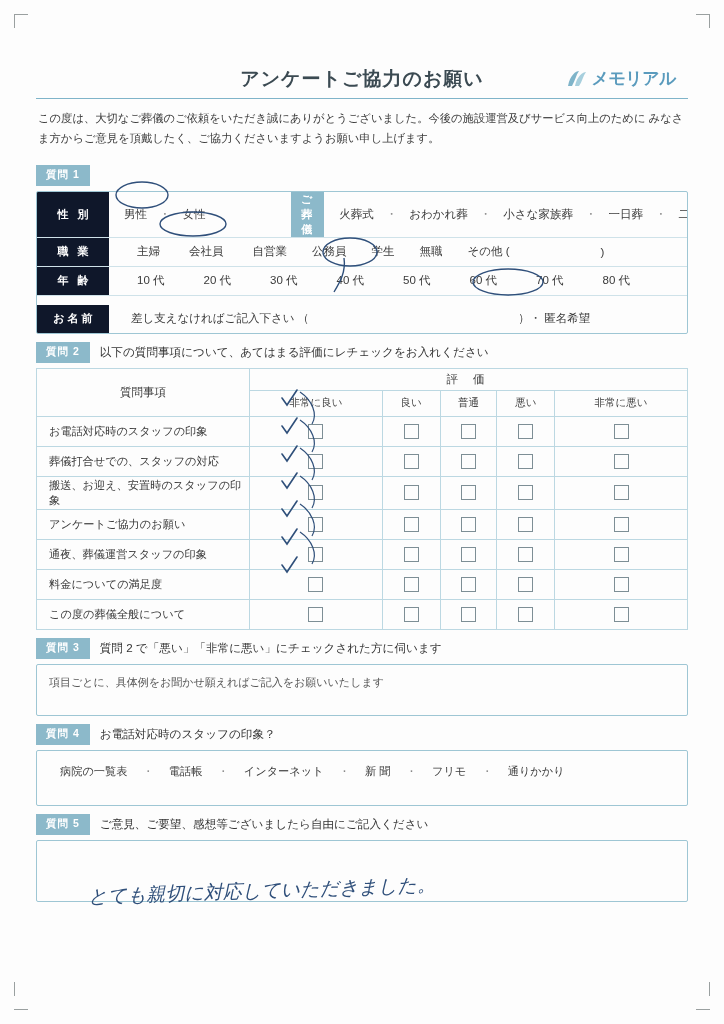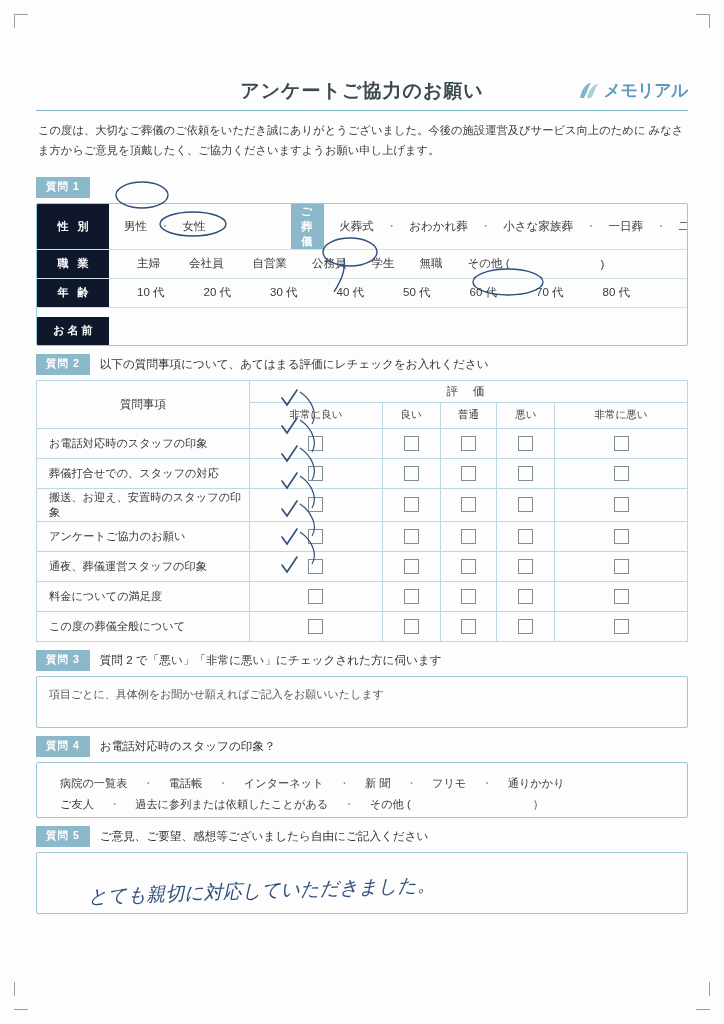--- a/index.html
+++ b/index.html
@@ -14,21 +14,21 @@
     color: #333;
     position: relative;
     overflow: hidden;
   }
   .page {
     position: relative;
     width: 724px;
     height: 1024px;
     background: #fdfdfd;
     box-sizing: border-box;
-    padding: 16px 36px;
+    padding: 4px 36px;
   }
   
   .crop {
     position: absolute;
     background: #9aa0a0;
   }
   .crop.h { width: 14px; height: 1px; }
   .crop.v { width: 1px; height: 14px; }
 
   
@@ -41,21 +41,21 @@
     height: 46px;
   }
   .header-title {
     font-size: 19px;
     font-weight: bold;
     color: #3b4a52;
     letter-spacing: 1px;
   }
   .logo {
     position: absolute;
-    right: 0;
+    right: 12px;
     bottom: 2px;
     display: flex;
     align-items: center;
     gap: 4px;
   }
   .logo-mark {
     width: 22px;
     height: 20px;
     position: relative;
   }
@@ -313,20 +313,24 @@
         <span class="opt" style="padding-right:30px">40 代</span>
         <span class="opt" style="padding-right:30px">50 代</span>
         <span class="opt" style="padding-right:30px">60 代</span>
         <span class="opt" style="padding-right:30px">70 代</span>
         <span class="opt">80 代</span>
       </div>
     </div>
 
     <div class="q1row">
       <div class="q1label">お名前</div>
+      <div class="q1cells">
+        <span class="opt" style="padding-left:16px">差し支えなければご記入下さい （</span>
+        <span class="opt" style="padding-left:200px">）・ 匿名希望</span>
+      </div>
     </div>
   </div>
 
   <div class="qrow">
     <span class="qtag">質問 2</span>
     <span class="qtext">以下の質問事項について、あてはまる評価にレチェックをお入れください</span>
   </div>
 
   <table class="q2table">
     <tbody>
@@ -420,28 +424,20 @@
       <span class="opt">電話帳</span>
       <span class="sep">・</span>
       <span class="opt">インターネット</span>
       <span class="sep">・</span>
       <span class="opt">新 聞</span>
       <span class="sep">・</span>
       <span class="opt">フリモ</span>
       <span class="sep">・</span>
       <span class="opt">通りかかり</span>
     </div>
-    <div class="q4line">
-      <span class="opt">ご友人</span>
-      <span class="sep">・</span>
-      <span class="opt">過去に参列または依頼したことがある</span>
-      <span class="sep">・</span>
-      <span class="opt">その他 (</span>
-      <span class="opt" style="padding-left:110px">）</span>
-    </div>
   </div>
 
   <div class="qrow">
     <span class="qtag">質問 5</span>
     <span class="qtext">ご意見、ご要望、感想等ございましたら自由にご記入ください</span>
   </div>
   <div class="freebox q5box"></div>
 
 
   <div class="hw">

